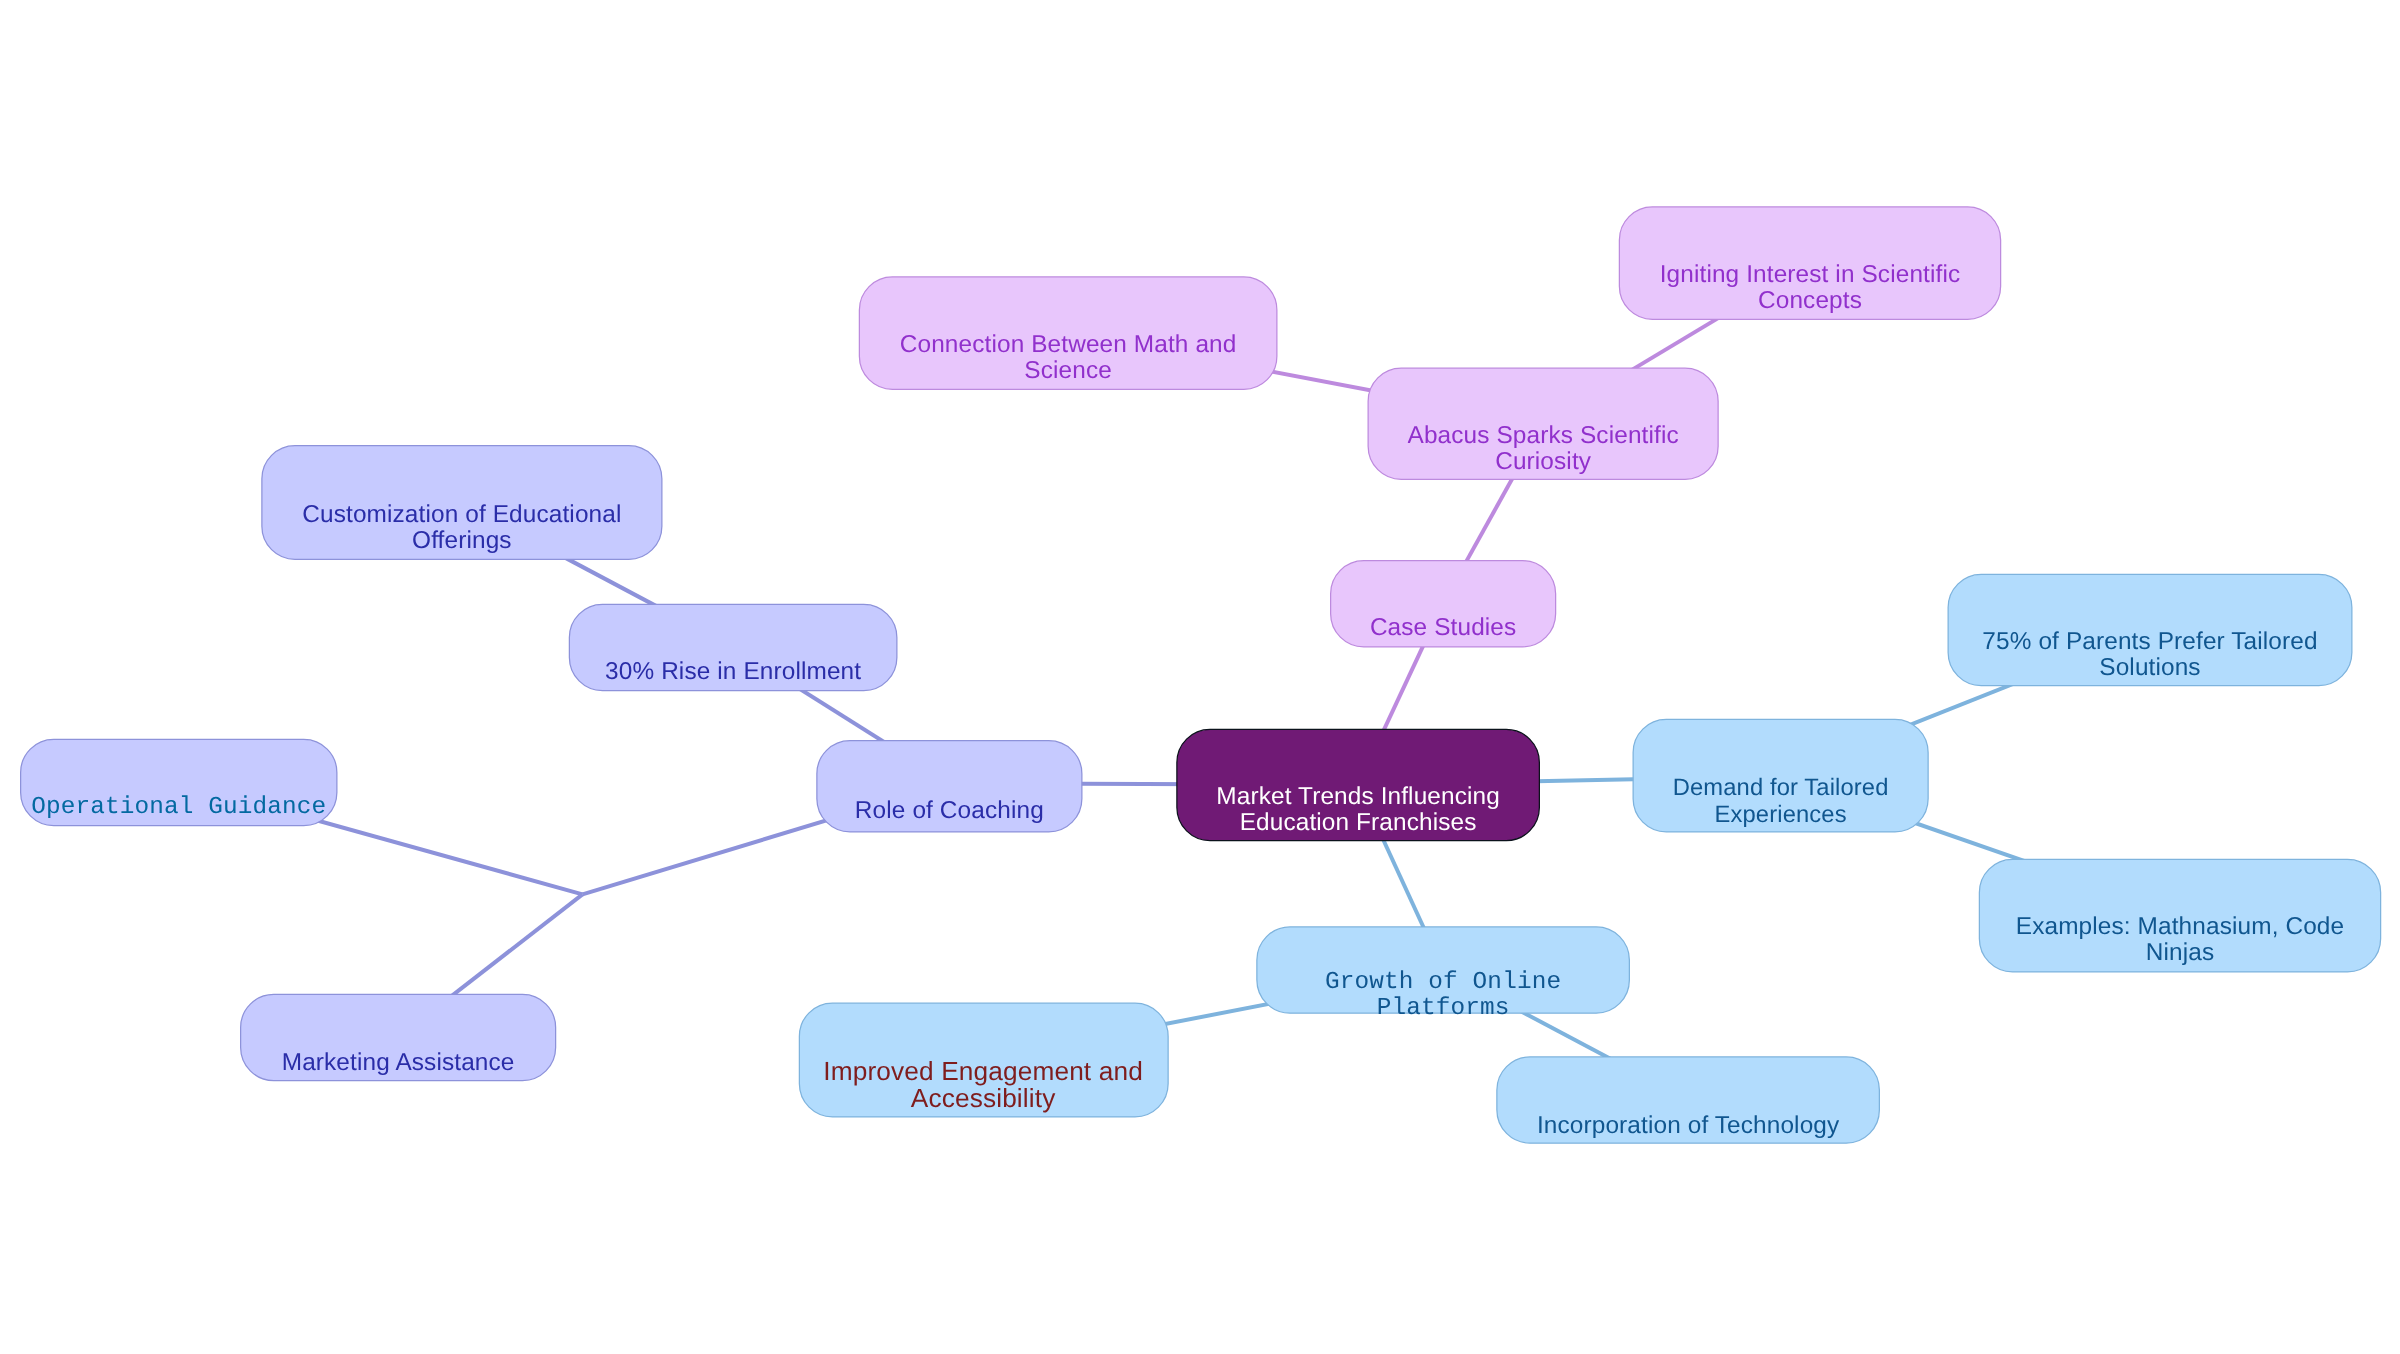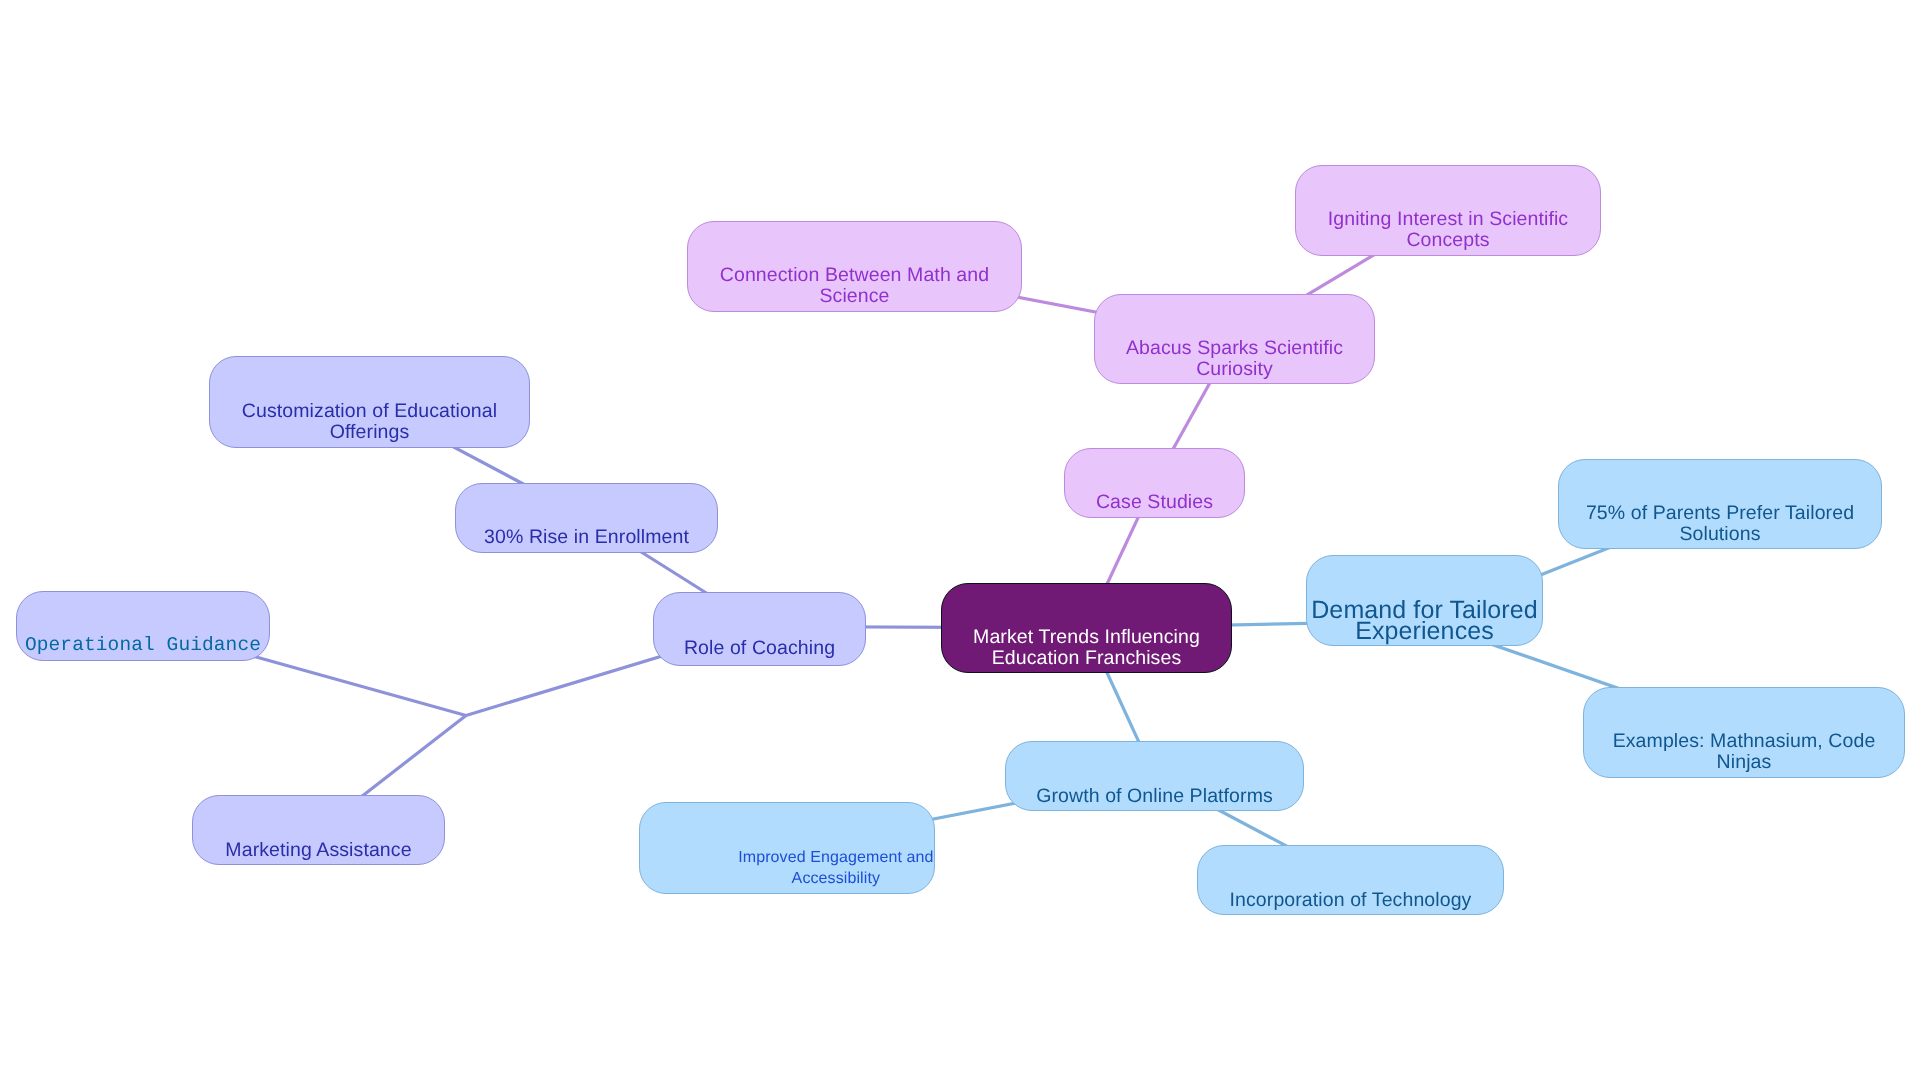--- a/index.html
+++ b/index.html
@@ -31,36 +31,36 @@
       <line x1="466.00" y1="715.50" x2="318.50" y2="830.00" stroke="#8d92da" stroke-width="3.2" stroke-linecap="butt"></line>
       <line x1="1086.50" y1="628.00" x2="1154.50" y2="482.50" stroke="#bd8ade" stroke-width="3.2" stroke-linecap="butt"></line>
       <line x1="1154.50" y1="482.50" x2="1234.50" y2="338.50" stroke="#bd8ade" stroke-width="3.2" stroke-linecap="butt"></line>
       <line x1="1234.50" y1="338.50" x2="1448.00" y2="210.40" stroke="#bd8ade" stroke-width="3.2" stroke-linecap="butt"></line>
       <line x1="1234.50" y1="338.50" x2="854.50" y2="266.25" stroke="#bd8ade" stroke-width="3.2" stroke-linecap="butt"></line>
     </svg>
 <div class="node" style="left: 941px; top: 583px; width: 291px; height: 90px; border-radius: 27px; background: #701a75; border-color: rgb(11, 18, 27); color: rgb(255, 255, 255); font-size: 19.5px; --lh: 21px;">
       <span class="lbl">Market Trends Influencing
 Education Franchises</span>
     </div>
-    <div class="node" style="left: 1306px; top: 555px; width: 237px; height: 91px; border-radius: 27px; background: rgb(178, 220, 253); border-color: rgb(126, 179, 221); color: rgb(16, 86, 143); font-size: 25px; --lh: 21px;">
+    <div class="node" style="left: 1306px; top: 575px; width: 237px; height: 91px; border-radius: 27px; background: rgb(178, 220, 253); border-color: rgb(126, 179, 221); color: rgb(16, 86, 143); font-size: 19px; --lh: 21px;">
       <span class="lbl">Demand for Tailored
 Experiences</span>
     </div>
     <div class="node" style="left: 1558px; top: 458.5px; width: 324px; height: 90.5px; border-radius: 27px; background: rgb(178, 220, 253); border-color: rgb(126, 179, 221); color: rgb(16, 86, 143); font-size: 19.5px; --lh: 21px;">
       <span class="lbl">75% of Parents Prefer Tailored
 Solutions</span>
     </div>
     <div class="node" style="left: 1583px; top: 686.5px; width: 322px; height: 91px; border-radius: 27px; background: rgb(178, 220, 253); border-color: rgb(126, 179, 221); color: rgb(16, 86, 143); font-size: 19.5px; --lh: 21px;">
       <span class="lbl">Examples: Mathnasium, Code
 Ninjas</span>
     </div>
-    <div class="node" style="left: 1005px; top: 741px; width: 299px; height: 70px; border-radius: 27px; background: rgb(178, 220, 253); border-color: rgb(126, 179, 221); color: rgb(16, 86, 143); font-size: 19.5px; --lh: 21px;">
+    <div class="node" style="left: 1005px; top: 741px; width: 299px; height: 70px; border-radius: 27px; background: rgb(178, 220, 253); border-color: rgb(126, 179, 221); color: rgb(16, 86, 143); font-size: 19.5px; font-family: Liberation Mono, monospace; --lh: 21px;">
       <span class="lbl">Growth of Online Platforms</span>
     </div>
-    <div class="node" style="left: 638.5px; top: 801.5px; width: 296px; height: 92px; border-radius: 27px; background: rgb(178, 220, 253); border-color: rgb(126, 179, 221); color: #1d4ed8; font-size: 16px; justify-content: flex-end; --lh: 21px;">
+    <div class="node" style="left: 638.5px; top: 801.5px; width: 296px; height: 92px; border-radius: 27px; background: rgb(178, 220, 253); border-color: rgb(126, 179, 221); color: #7f1d1d; font-size: 21px; --lh: 21px;">
       <span class="lbl">Improved Engagement and
 Accessibility</span>
     </div>
     <div class="node" style="left: 1197px; top: 845px; width: 307px; height: 70px; border-radius: 27px; background: rgb(178, 220, 253); border-color: rgb(126, 179, 221); color: rgb(16, 86, 143); font-size: 19.5px; --lh: 21px;">
       <span class="lbl">Incorporation of Technology</span>
     </div>
     <div class="node" style="left: 653px; top: 591.5px; width: 213px; height: 74px; border-radius: 27px; background: rgb(198, 202, 255); border-color: rgb(141, 146, 218); color: rgb(42, 45, 168); font-size: 19.5px; --lh: 21px;">
       <span class="lbl">Role of Coaching</span>
     </div>
     <div class="node" style="left: 455px; top: 482.5px; width: 263px; height: 70px; border-radius: 27px; background: rgb(198, 202, 255); border-color: rgb(141, 146, 218); color: rgb(42, 45, 168); font-size: 19.5px; --lh: 21px;">

